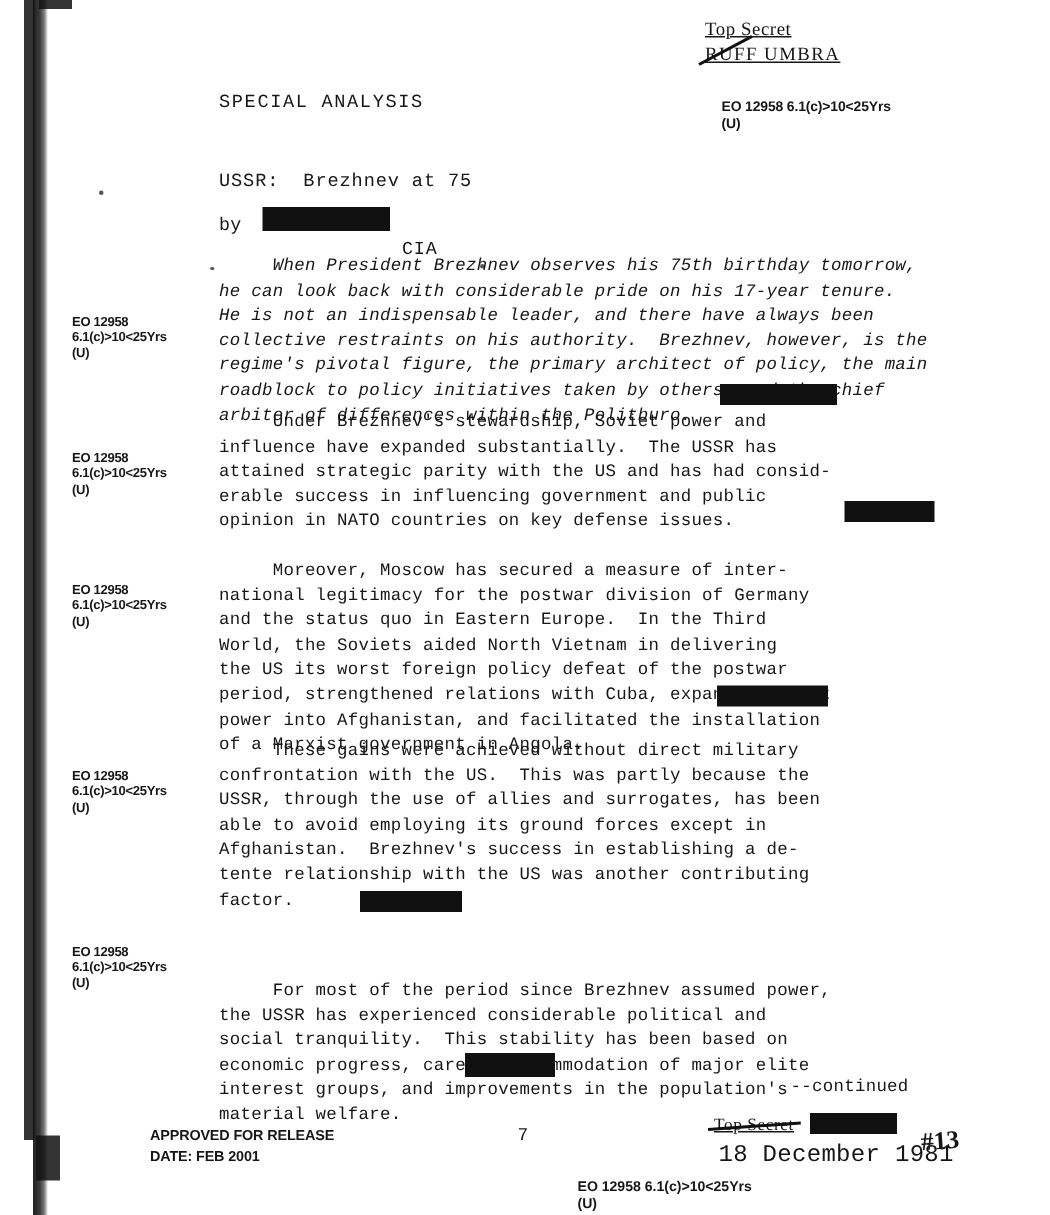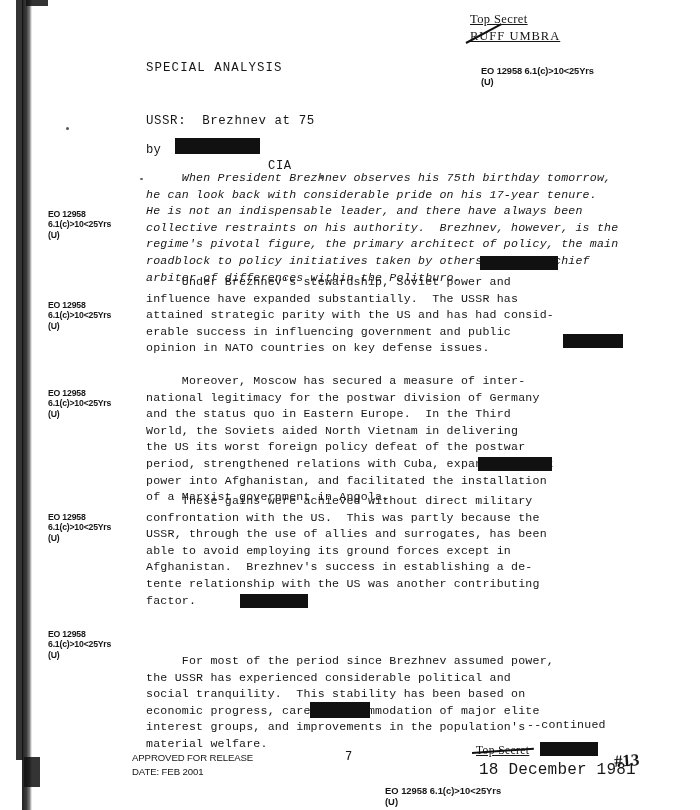--- a/index.html
+++ b/index.html
@@ -90,25 +90,24 @@
     line-height: 10.4px;
     font-weight: bold;
     white-space: pre;
     letter-spacing: -0.2px;
   }
 
   .release {
     position: absolute;
     font-family: "Liberation Sans", sans-serif;
     font-size: 9.6px;
-    font-weight: normal;
+    font-weight: bold;
     line-height: 12.5px;
     white-space: pre;
     letter-spacing: -0.1px;
-    margin-left: 32px;
   }
 
   .pagenum {
     position: absolute;
     font-family: "Liberation Mono", monospace;
     font-size: 12px;
   }
 
   .datestamp {
     position: absolute;

